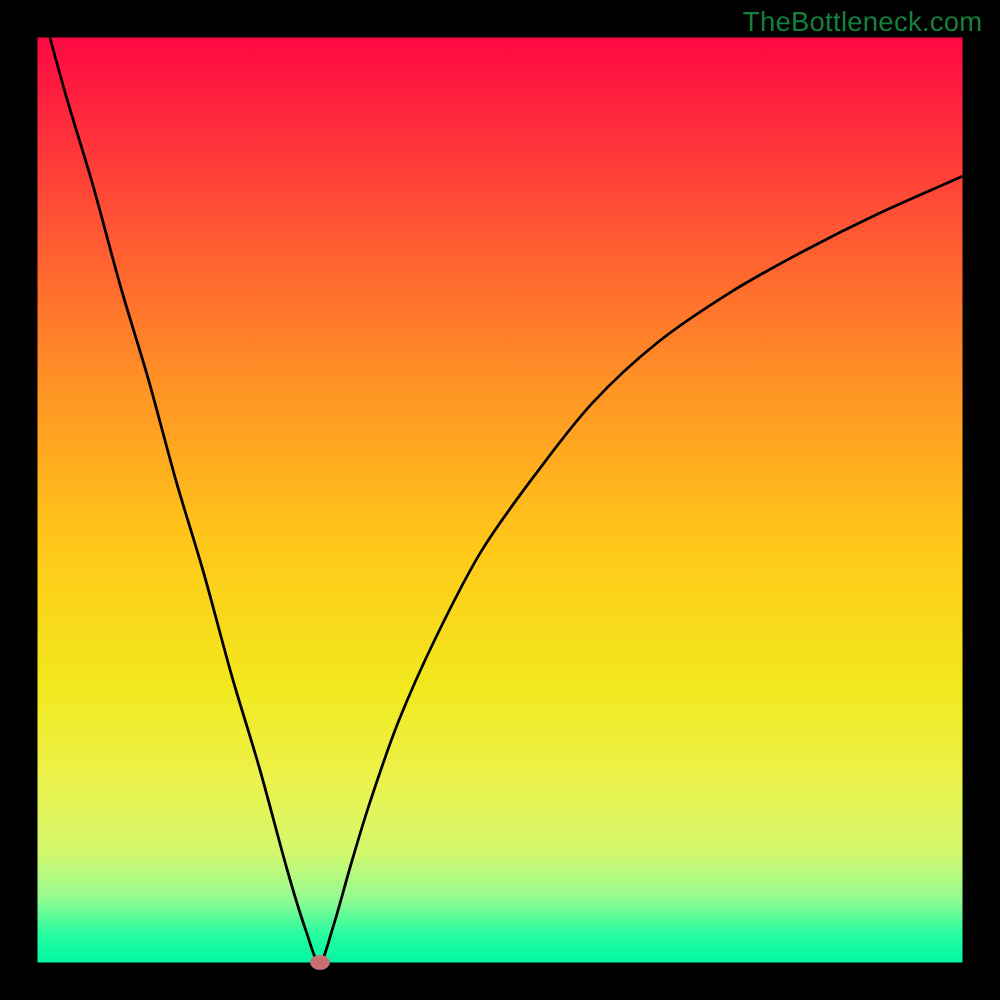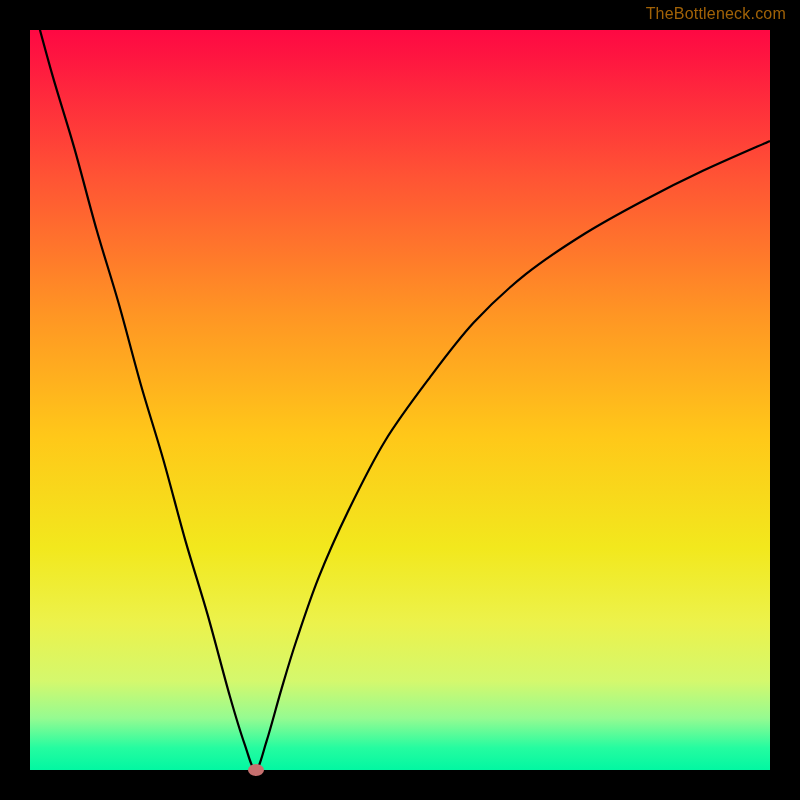--- a/index.html
+++ b/index.html
@@ -3,22 +3,22 @@
 <meta charset="utf-8">
 <style>
   * { margin: 0; padding: 0; box-sizing: border-box; }
   html, body { width: 800px; height: 800px; overflow: hidden; }
   body { background: #000; position: relative; font-family: Arial, sans-serif; }
 
   .watermark {
     position: absolute;
     top: 5px;
     right: 14px;
-    color: #a16207;
-    font-size: 16px;
+    color: #15803d;
+    font-size: 22px;
     font-weight: 500;
     z-index: 10;
     letter-spacing: 0.2px;
   }
 
   .plot-area {
     position: absolute;
     left: 30px;
     top: 30px;
     width: 740px;

